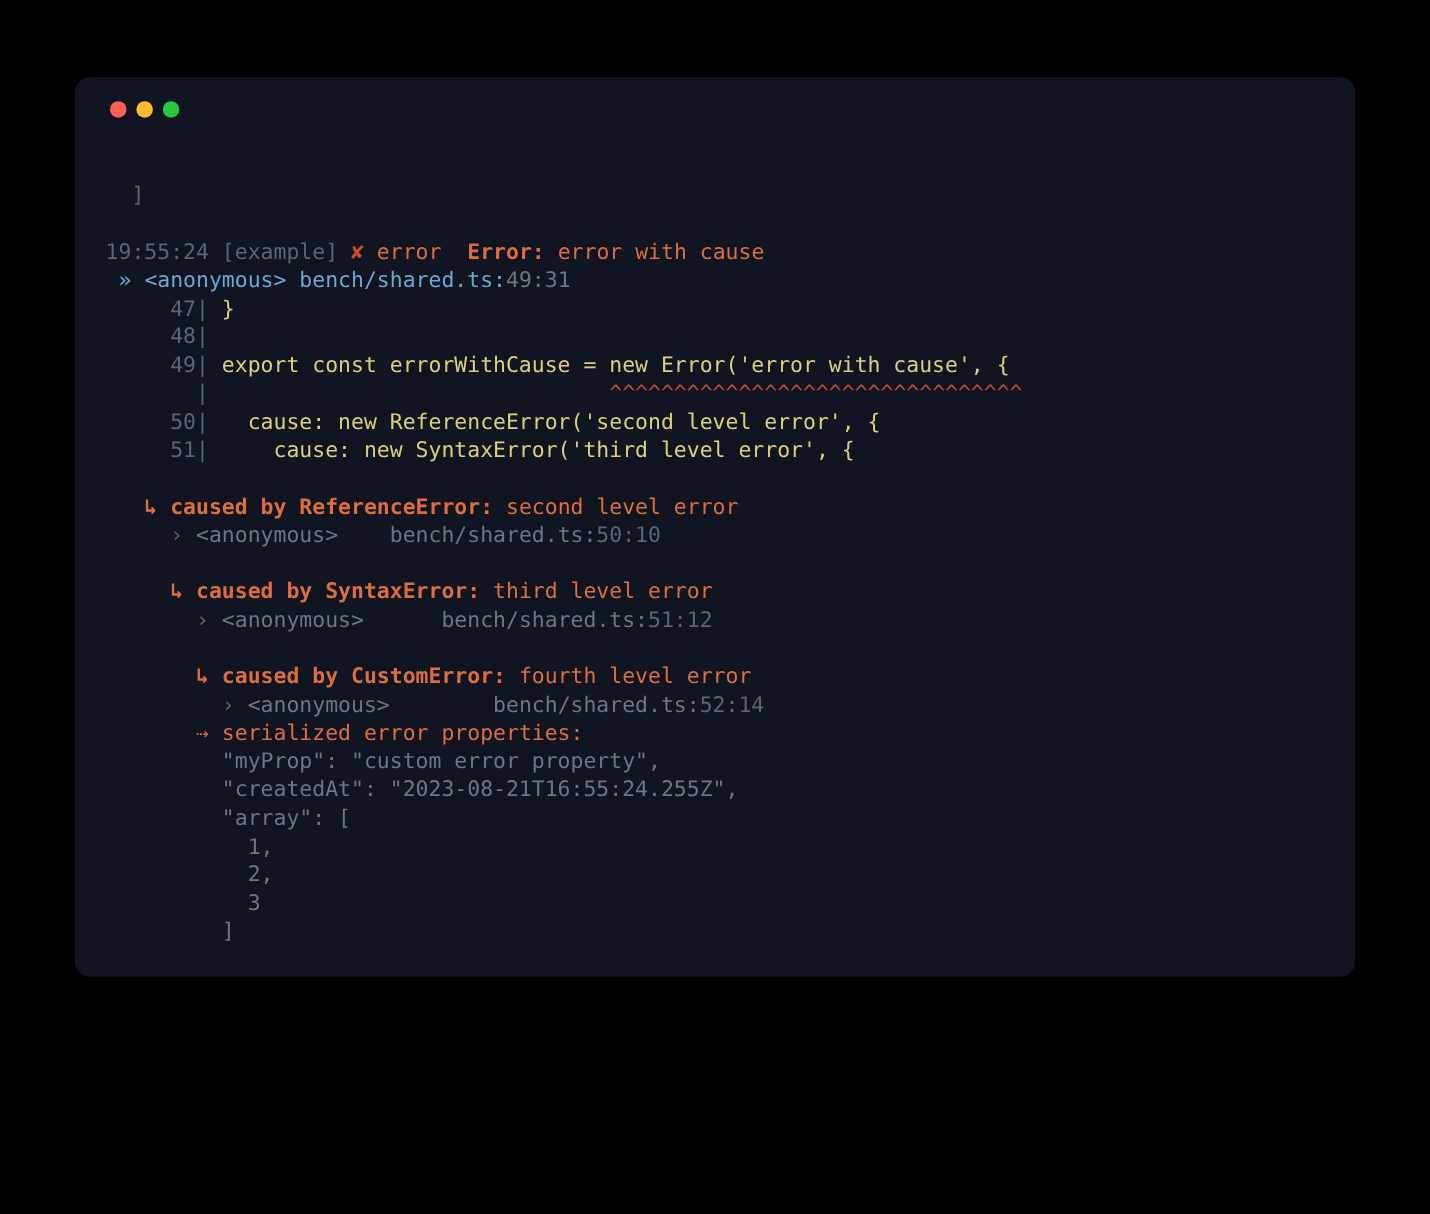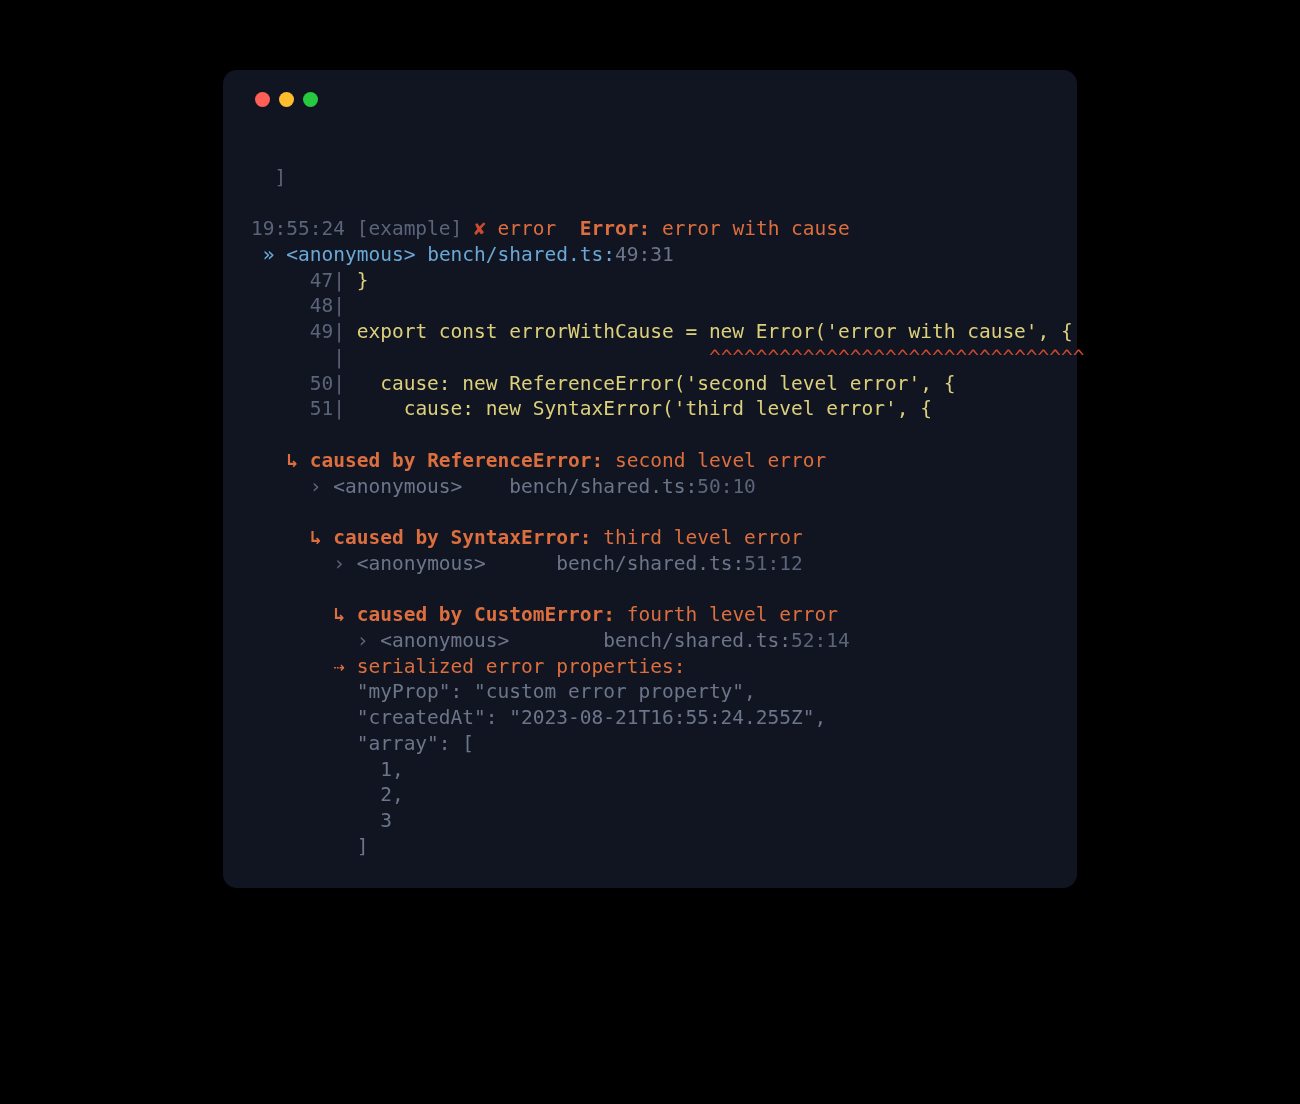--- a/index.html
+++ b/index.html
@@ -7,21 +7,21 @@
       background: #000;
       width: 1300px;
       height: 1104px;
       display: flex;
       align-items: flex-start;
       justify-content: center;
       padding-top: 70px;
       font-family: ui-monospace, "SF Mono", Menlo, Monaco, Consolas, monospace;
     }
     .window {
-      width: 854px;
+      width: 1164px;
       background: #111522;
       border-radius: 14px;
       box-shadow: 0 30px 80px rgba(0,0,0,0.6);
       padding: 22px 28px 28px 28px;
       position: relative;
     }
     .traffic-lights {
       display: flex;
       gap: 9px;
       margin-bottom: 32px;

